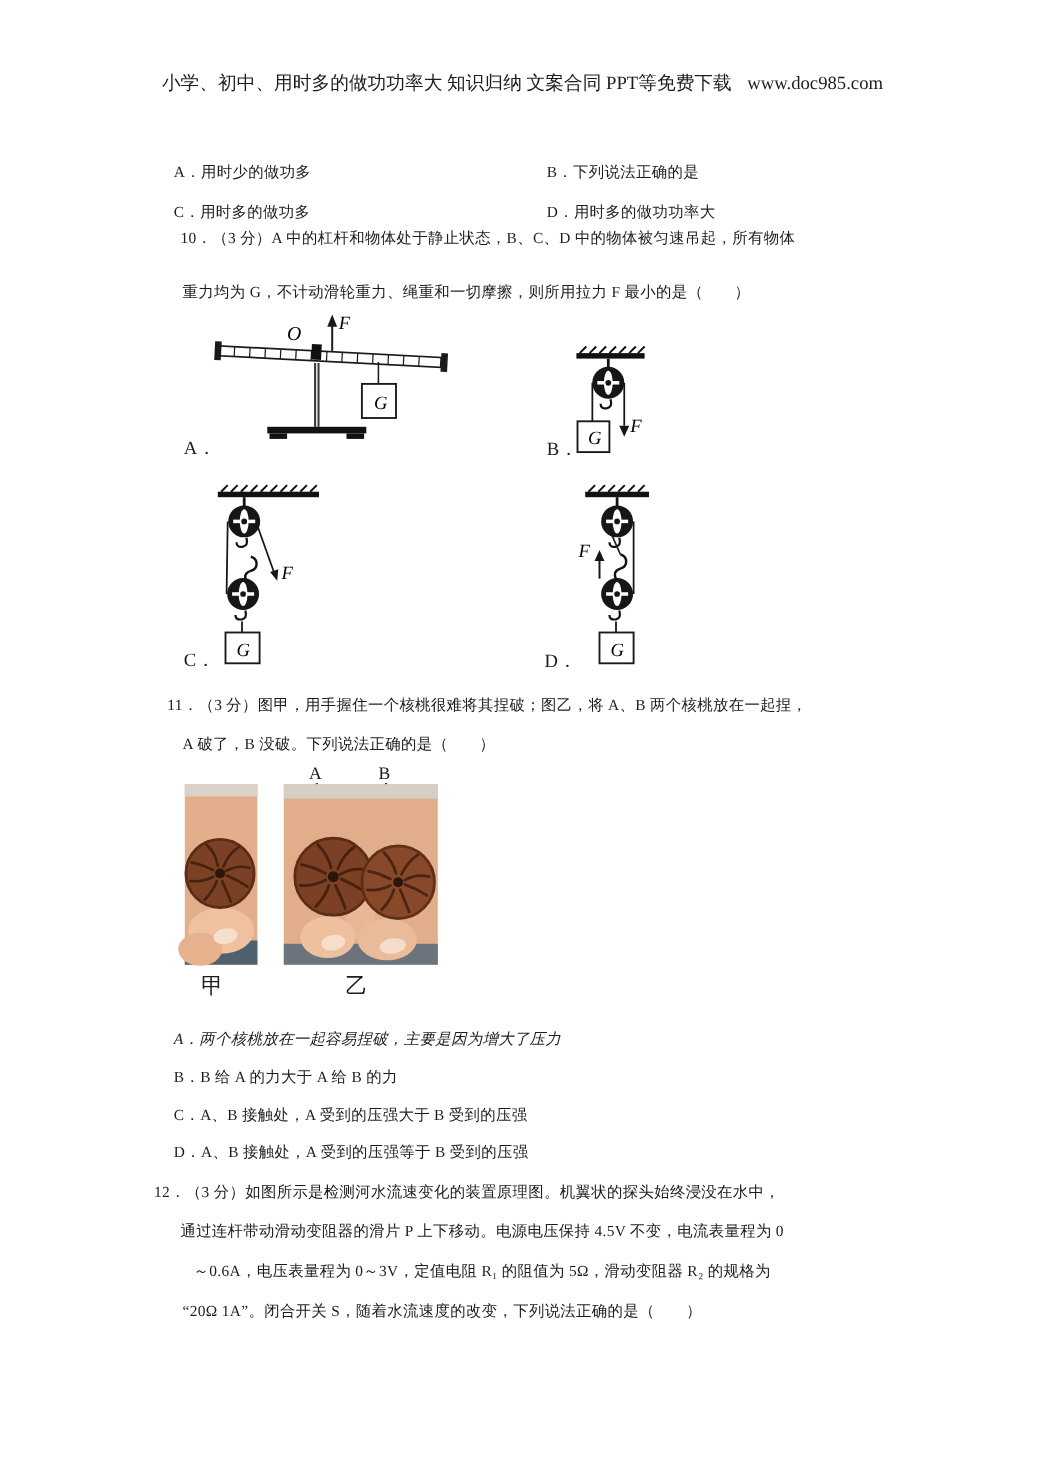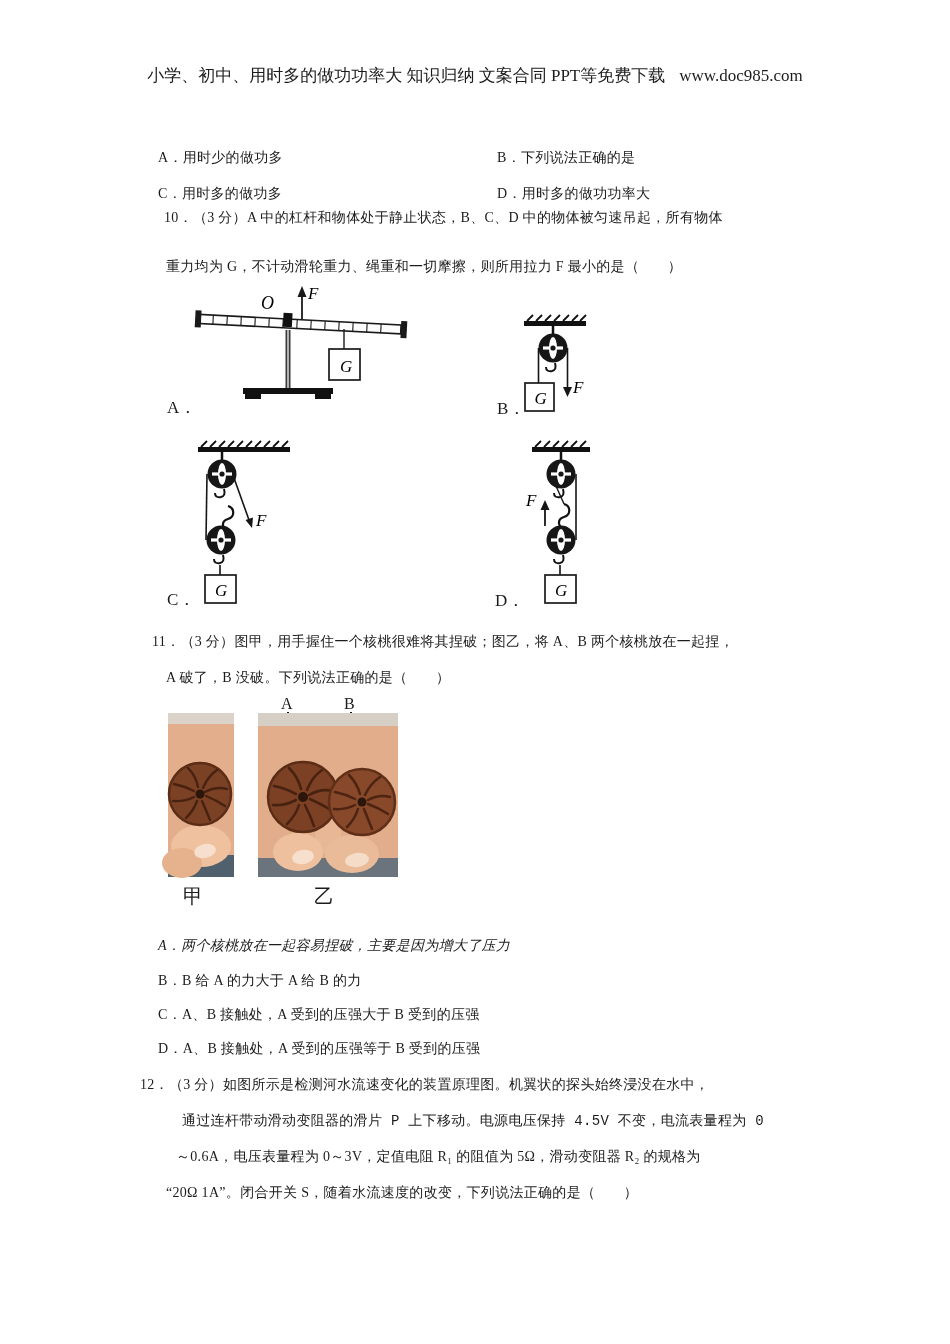--- a/index.html
+++ b/index.html
@@ -267,15 +267,15 @@
 
 <div class="cap" style="left:183px; top:883px;">甲</div>
 <div class="cap" style="left:314px; top:883px;">乙</div>
 
 <div class="line" style="left:158px; top:936px;font-style:italic;">A．两个核桃放在一起容易捏破，主要是因为增大了压力</div>
 <div class="line" style="left:158px; top:971px;">B．B 给 A 的力大于 A 给 B 的力</div>
 <div class="line" style="left:158px; top:1005px;">C．A、B 接触处，A 受到的压强大于 B 受到的压强</div>
 <div class="line" style="left:158px; top:1039px;">D．A、B 接触处，A 受到的压强等于 B 受到的压强</div>
 
 <div class="line" style="left:140px; top:1075px;">12．（3 分）如图所示是检测河水流速变化的装置原理图。机翼状的探头始终浸没在水中，</div>
-<div class="line" style="left:182px; top:1111px;font-family:Liberation Mono, monospace;">通过连杆带动滑动变阻器的滑片 P 上下移动。电源电压保持 4.5V 不变，电流表量程为 0</div>
+<div class="line" style="left:164px; top:1111px;">通过连杆带动滑动变阻器的滑片 P 上下移动。电源电压保持 4.5V 不变，电流表量程为 0</div>
 <div class="line" style="left:176px; top:1147px;">～0.6A，电压表量程为 0～3V，定值电阻 R₁ 的阻值为 5Ω，滑动变阻器 R₂ 的规格为</div>
 <div class="line" style="left:166px; top:1183px;">“20Ω 1A”。闭合开关 S，随着水流速度的改变，下列说法正确的是（　　）</div>
 
 </body></html>

